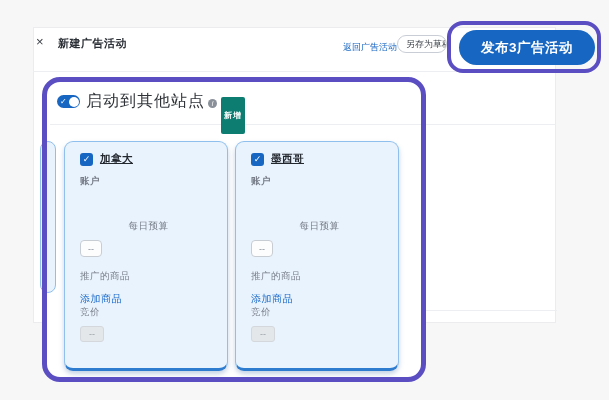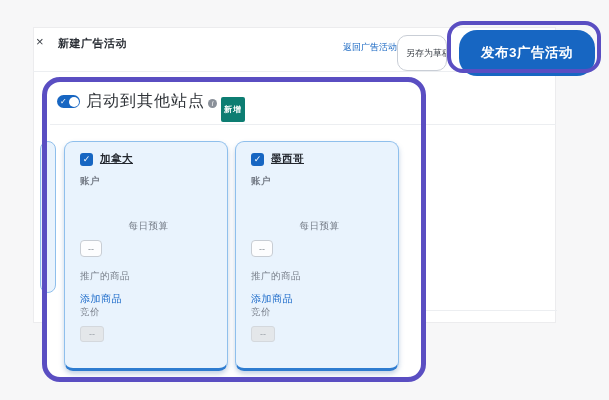--- a/index.html
+++ b/index.html
@@ -16,31 +16,31 @@
     left:33px;top:27px;width:523px;height:296px;
     background:#ffffff;border:1px solid #ececee;box-sizing:border-box;
   }
   .header-divider{left:33px;top:71px;width:524px;height:1px;background:#eceef1;}
 
   
   .close-x{left:36px;top:35px;font-size:13px;color:#3c4148;cursor:pointer;line-height:13px;}
   .page-title{left:58px;top:36px;font-size:11px;color:#2b2f36;letter-spacing:.5px;font-weight:bold;}
   .back-link{left:343px;top:41px;font-size:9px;color:#1766c2;cursor:pointer;}
   .draft-btn{
-    left:397px;top:35px;height:18px;padding:17px 8px;border-radius:10px;
+    left:397px;top:35px;height:18px;padding:8px 8px;border-radius:10px;
     border:1px solid #c9ced6;background:#ffffff;color:#3c4148;font-size:9px;
     display:flex;align-items:center;white-space:nowrap;overflow:hidden;max-width:50px;
     box-sizing:border-box;
   }
   .publish-ring{
     left:447px;top:21px;width:154px;height:52px;border:4px solid #5a4ec2;
     border-radius:16px;box-sizing:border-box;background:transparent;z-index:8;
   }
   .publish-btn{
-    left:459px;top:30px;width:136px;height:46px;border-radius:18px;
+    left:459px;top:30px;width:136px;height:35px;border-radius:18px;
     background:#1766c2;color:#ffffff;font-size:13.5px;font-weight:bold;
     display:flex;align-items:center;justify-content:center;z-index:7;
     letter-spacing:.5px;
   }
 
   
   .section-bg{left:42px;top:77px;width:384px;height:305px;background:#ffffff;border-radius:18px;}
   .purple-box{
     left:42px;top:77px;width:384px;height:305px;border:5px solid #5a4ec2;
     border-radius:18px;box-sizing:border-box;z-index:6;pointer-events:none;
@@ -54,21 +54,21 @@
     cursor:pointer;
   }
   .toggle .knob{position:absolute;right:1.5px;top:1.5px;width:10px;height:10px;border-radius:50%;background:#ffffff;}
   .toggle .tick{position:absolute;left:3px;top:0;color:#ffffff;font-size:8px;line-height:13px;}
   .section-title{left:86px;top:91px;font-size:16px;color:#2f3338;letter-spacing:1px;}
   .info-dot{
     left:208px;top:99px;width:9px;height:9px;border-radius:50%;background:#8a9099;
     color:#ffffff;font-size:7px;line-height:9px;text-align:center;font-style:italic;cursor:pointer;
   }
   .new-badge{
-    left:221px;top:97px;height:13px;padding:6px 3px;background:#0d7d72;color:#ffffff;
+    left:221px;top:97px;height:13px;padding:12px 3px;background:#0d7d72;color:#ffffff;
     font-size:8px;font-weight:bold;display:flex;align-items:center;border-radius:2px;
     letter-spacing:1px;
   }
 
   
   .card{
     width:164px;height:230px;top:141px;
     background:#e9f3fd;border:1.5px solid #8fbfec;border-bottom:3px solid #2e7cd0;
     border-radius:9px;box-sizing:border-box;
     box-shadow:0 3px 5px rgba(90,130,180,.35);

